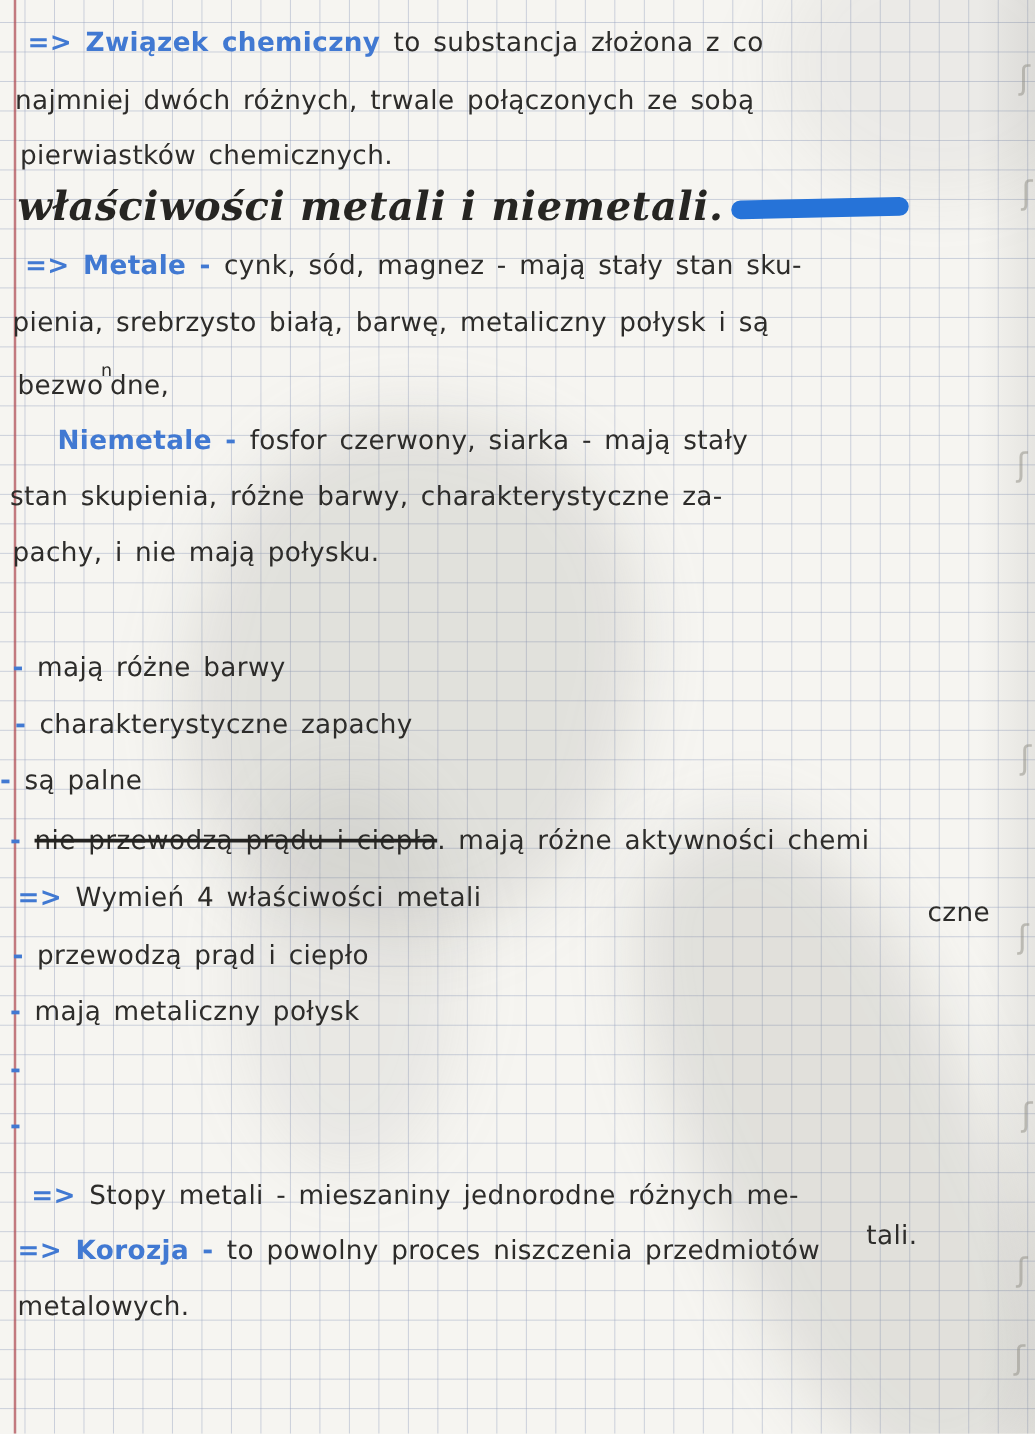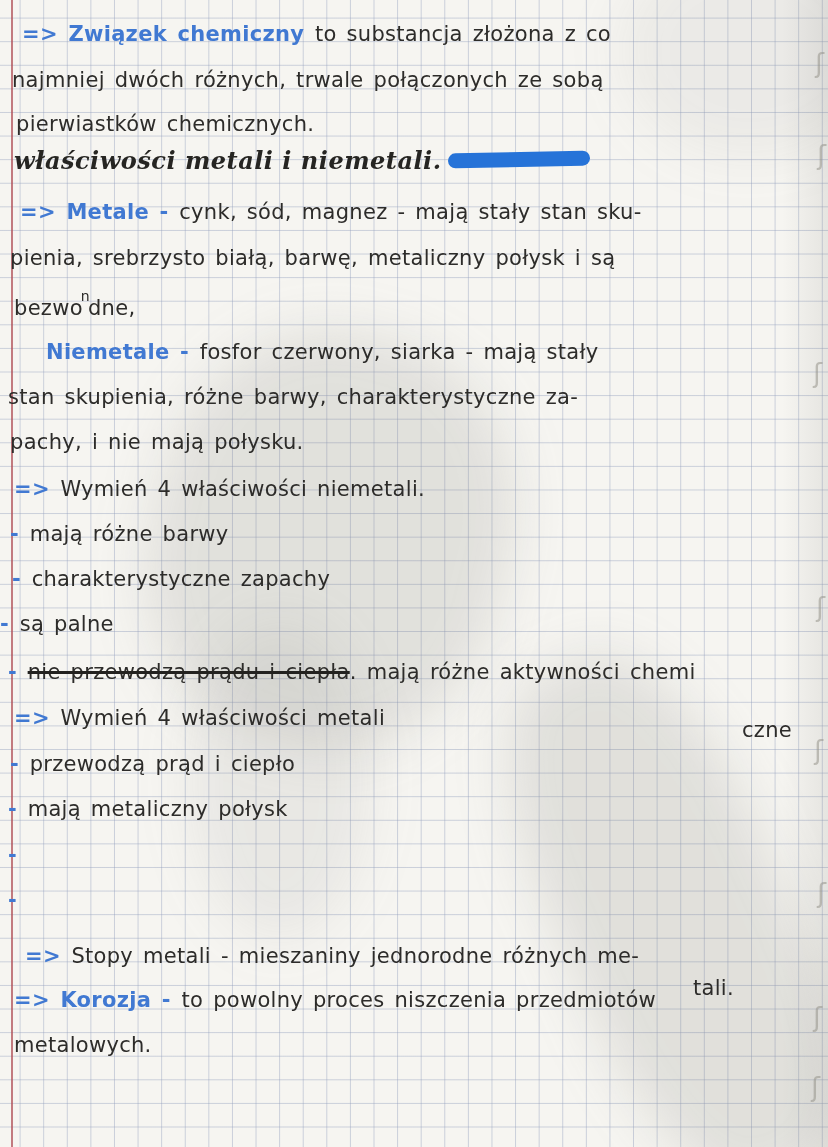--- a/index.html
+++ b/index.html
@@ -53,21 +53,21 @@
   }
   .seg-ink{color:var(--ink);}
   .seg-blue{color:var(--blue);font-weight:bold;}
   .seg-strike{text-decoration:line-through;text-decoration-thickness:2.5px;
               text-decoration-color:#232220;}
   .seg-sup{position:relative;top:-14px;font-size:14px;margin:0 -2px;}
   
   .heading-line{
     position:absolute;left:14px;top:146px;white-space:nowrap;
     font-family:"DejaVu Serif",serif;font-style:italic;font-weight:bold;
-    font-size:24px;color:#262522;letter-spacing:.5px;
+    font-size:32px;color:#262522;letter-spacing:.5px;
   }
   .marker-bar{
     display:inline-block;width:142px;height:15px;margin-left:6px;
     background:var(--marker);border-radius:8px;
     vertical-align:2px;transform:rotate(-1.2deg);
   }
 </style>
 </head>
 <body>
 
@@ -96,21 +96,20 @@
 <div id="lines">
     <div class="note-line" style="left: 22px; top: 22px;"><span class="seg seg-blue">=&gt; </span><span class="seg seg-blue">Związek chemiczny </span><span class="seg seg-ink">to substancja złożona z co</span></div>
     <div class="note-line" style="left: 12px; top: 68px;"><span class="seg seg-ink">najmniej dwóch różnych, trwale połączonych ze sobą</span></div>
     <div class="note-line" style="left: 16px; top: 112px;"><span class="seg seg-ink">pierwiastków chemicznych.</span></div>
     <div class="note-line" style="left: 20px; top: 200px; text-align: right;"><span class="seg seg-blue">=&gt; </span><span class="seg seg-blue">Metale </span><span class="seg seg-blue">- </span><span class="seg seg-ink">cynk, sód, magnez - mają stały stan sku-</span></div>
     <div class="note-line" style="left: 10px; top: 246px;"><span class="seg seg-ink">pienia, srebrzysto białą, barwę, metaliczny połysk i są</span></div>
     <div class="note-line" style="left: 14px; top: 296px;"><span class="seg seg-ink">bezwo</span><span class="seg seg-ink seg-sup">n</span><span class="seg seg-ink">dne,</span></div>
     <div class="note-line" style="left: 46px; top: 340px;"><span class="seg seg-blue">Niemetale </span><span class="seg seg-blue">- </span><span class="seg seg-ink">fosfor czerwony, siarka - mają stały</span></div>
     <div class="note-line" style="left: 8px; top: 385px;"><span class="seg seg-ink">stan skupienia, różne barwy, charakterystyczne za-</span></div>
     <div class="note-line" style="left: 10px; top: 430px;"><span class="seg seg-ink">pachy, i nie mają połysku.</span></div>
-    <div class="note-line" style="left: 14px; top: 477px;"><span class="seg seg-blue">=&gt; </span><span class="seg seg-ink">Wymień 4 właściwości niemetali.</span></div>
     <div class="note-line" style="left: 10px; top: 522px;"><span class="seg seg-blue">- </span><span class="seg seg-ink">mają różne barwy</span></div>
     <div class="note-line" style="left: 12px; top: 567px;"><span class="seg seg-blue">- </span><span class="seg seg-ink">charakterystyczne zapachy</span></div>
     <div class="note-line" style="left: 0; top: 612px;"><span class="seg seg-blue">- </span><span class="seg seg-ink">są palne</span></div>
     <div class="note-line" style="left: 8px; top: 660px;"><span class="seg seg-blue">- </span><span class="seg seg-ink seg-strike">nie przewodzą prądu i ciepła</span><span class="seg seg-ink">. mają różne aktywności chemi</span></div>
     <div class="note-line" style="left: 742px; top: 694px; margin-top: 24px;"><span class="seg seg-ink">czne</span></div>
     <div class="note-line" style="left: 14px; top: 706px;"><span class="seg seg-blue">=&gt; </span><span class="seg seg-ink">Wymień 4 właściwości metali</span></div>
     <div class="note-line" style="left: 10px; top: 752px;"><span class="seg seg-blue">- </span><span class="seg seg-ink">przewodzą prąd i ciepło</span></div>
     <div class="note-line" style="left: 8px; top: 797px;"><span class="seg seg-blue">- </span><span class="seg seg-ink">mają metaliczny połysk</span></div>
     <div class="note-line" style="left: 8px; top: 843px;"><span class="seg seg-blue">-</span></div>
     <div class="note-line" style="left: 8px; top: 888px;"><span class="seg seg-blue">-</span></div>

